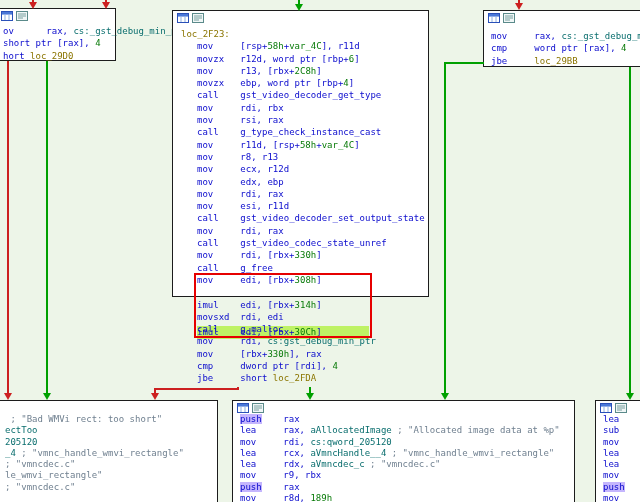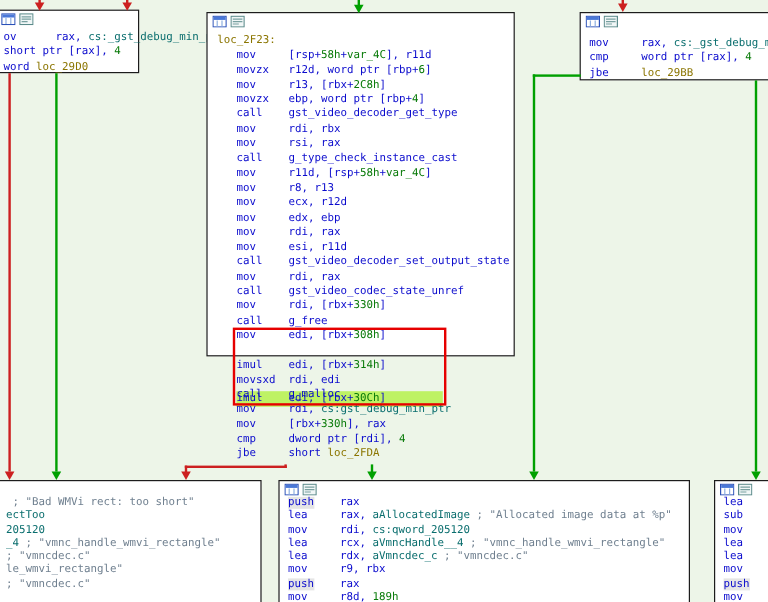--- a/index.html
+++ b/index.html
@@ -16,21 +16,21 @@
   .row { position:relative; }
   .lh12 .row { height:12.3px; line-height:12.3px; }
   .lh11 .row { height:11.3px; line-height:11.3px; }
 
   span.b { color:#0b0bcd; }
   span.n { color:#087a08; }
   span.f { color:#0b0bcd; }
   span.d { color:#0a6e6e; }
   span.l { color:#8b7500; }
   span.c { color:#708090; }
-  span.hy { background:#e5e5e5; color:#0b0bcd; }
+  span.hy { background:#c4b5fd; color:#0b0bcd; }
   .lime-bg { background:#bef264; display:inline-block; min-width:172px;margin-top:40px; }
 
   
   #n-tl { left:-4px; top:8px; width:120px; height:53px; }
   #n-tl .rows { padding-top:2px; }
   #n-tl .row { padding-left:6px; }
 
   #n-c { left:172px; top:10px; width:257px; height:287px; }
   #n-c .rows { padding-top:3px; }
   #n-c .row { padding-left:24px; }
@@ -77,21 +77,21 @@
         <line x1="4" y1="4" x2="4" y2="9" stroke="#8fb0e0"></line>
         <line x1="8" y1="4" x2="8" y2="9" stroke="#8fb0e0"></line>
       </svg>
     <svg class="nicon" width="12" height="10" viewBox="0 0 12 10">
         <rect x="0.5" y="0.5" width="11" height="9" fill="#f0f6f6" stroke="#5a8a8a"></rect>
         <line x1="2" y1="3" x2="10" y2="3" stroke="#78a0a0"></line>
         <line x1="2" y1="5" x2="10" y2="5" stroke="#78a0a0"></line>
         <line x1="2" y1="7" x2="7" y2="7" stroke="#78a0a0"></line>
       </svg>
   </div>
-  <div class="rows"><div class="row"><span class="b">ov      rax, </span><span class="d">cs:_gst_debug_min_ptr</span></div><div class="row"><span class="b">short ptr [rax], </span><span class="n">4</span></div><div class="row"><span class="b">word </span><span class="l">loc_29D0</span></div></div>
+  <div class="rows"><div class="row"><span class="b">ov      rax, </span><span class="d">cs:_gst_debug_min_ptr</span></div><div class="row"><span class="b">short ptr [rax], </span><span class="n">4</span></div><div class="row"><span class="b">hort </span><span class="l">loc_29D0</span></div></div>
 </div>
 
 <div class="node lh12" id="n-c">
   <div class="nhead">
     <svg class="nicon" width="12" height="10" viewBox="0 0 12 10">
         <rect x="0.5" y="0.5" width="11" height="9" fill="#ffffff" stroke="#2a50b8"></rect>
         <rect x="1" y="1" width="10" height="2.6" fill="#4a78d8"></rect>
         <line x1="4" y1="4" x2="4" y2="9" stroke="#8fb0e0"></line>
         <line x1="8" y1="4" x2="8" y2="9" stroke="#8fb0e0"></line>
       </svg>

